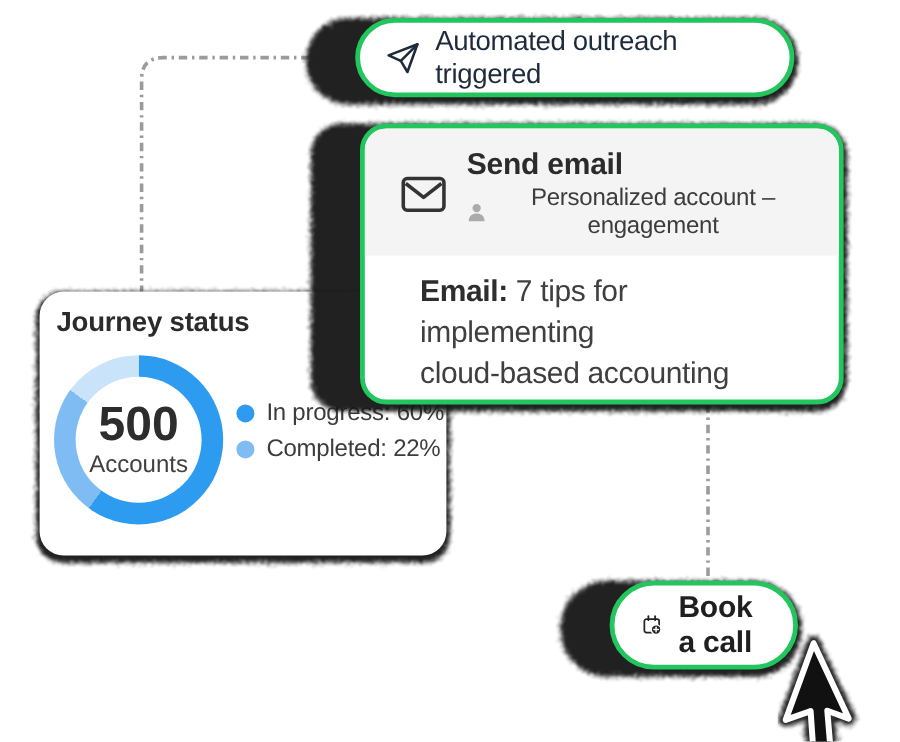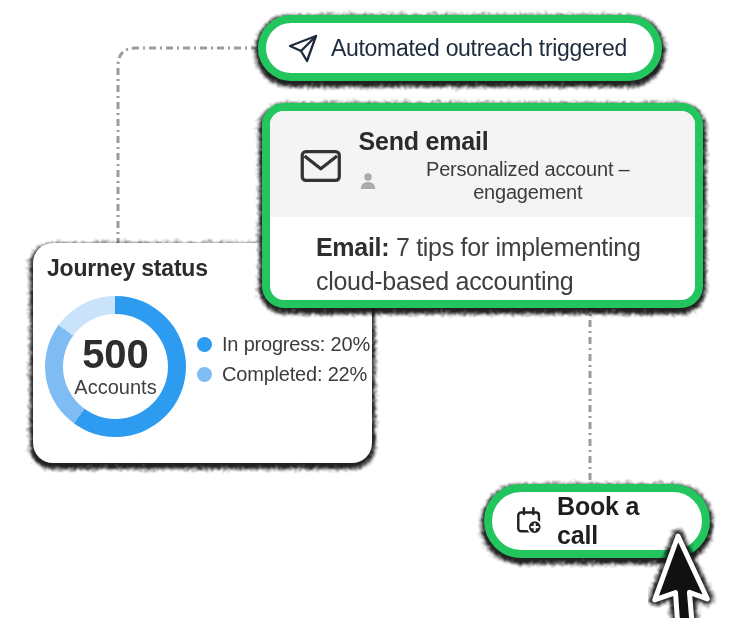--- a/index.html
+++ b/index.html
@@ -12,32 +12,32 @@
   .wrap{position:absolute;}
   
   .card-shadow{
     position:absolute;inset:-3px;border-radius:24px;background:#181818;
     opacity:.95;transform:translateY(3px);
     filter:url(#grain);
   }
   .card{
     position:relative;background:#fff;box-sizing:border-box;height:100%;
   }
-  .blue-border{border:8px solid #22c55e;}
+  .blue-border{border:4px solid #22c55e;margin-left:38px;}
 
   
   .outreach{left:258px;top:15px;width:404px;height:66px;z-index:3;}
   .outreach .card-shadow{border-radius:35px;}
   .outreach .card{
     border-radius:33px;display:flex;align-items:center;gap:13px;padding:0 22px;
   }
   .outreach-label{font-size:23px;letter-spacing:-0.3px;color:#1E2B3C;}
 
   
-  .emailcard{left:262px;top:103px;width:441px;height:205px;z-index:4;}
+  .emailcard{left:262px;top:103px;width:441px;height:234px;z-index:4;}
   .emailcard .card-shadow{border-radius:26px;}
   .emailcard .card{border-radius:22px;overflow:hidden;display:flex;flex-direction:column;}
   .email-header{
     background:#F4F4F4;padding:17px 24px 13px 30px;display:flex;align-items:center;gap:17px;
   }
   .email-title{font-size:25px;font-weight:700;color:#2B2B2B;letter-spacing:-0.2px;line-height:27px;}
   .email-subrow{display:flex;align-items:center;gap:8px;margin-top:3px;text-align:center;}
   .email-subtitle{font-size:20px;color:#3C3C3C;letter-spacing:-0.2px;}
   .email-body{
     padding:13px 26px 0 46px;font-size:25px;line-height:34px;color:#3F3F3F;
@@ -62,21 +62,21 @@
     display:flex;flex-direction:column;align-items:center;justify-content:center;
   }
   .donut-value{font-size:40px;font-weight:700;color:#2D2D2D;line-height:40px;}
   .donut-sub{font-size:20px;color:#404040;margin-top:2px;}
   .legend{position:absolute;left:164px;top:90px;display:flex;flex-direction:column;gap:7px;}
   .legend-row{display:flex;align-items:center;gap:10px;}
   .legend-dot{width:15px;height:15px;border-radius:50%;background:#ccc;flex:0 0 auto;}
   .legend-label{font-size:20px;color:#3C3C3C;letter-spacing:-0.2px;}
 
   
-  .bookcall{left:484px;top:484px;width:226px;height:74px;z-index:3;}
+  .bookcall{left:470px;top:484px;width:195px;height:74px;z-index:3;}
   .bookcall .card-shadow{border-radius:39px;}
   .bookcall .card{
     border-radius:37px;display:flex;align-items:center;gap:13px;padding:0 23px;
   }
   .book-label{font-size:25px;font-weight:700;color:#1F1F1F;letter-spacing:-0.2px;}
 
   
   .connectors{position:absolute;left:0;top:0;z-index:1;}
   .connectors path{stroke:#9B9B9B;stroke-width:3;fill:none;stroke-dasharray:7 4 2 4;}
 
@@ -142,21 +142,21 @@
     <div class="journey-title">Journey status</div>
     <div class="donut" style="background: conic-gradient(rgb(45, 155, 240) 0%, rgb(45, 155, 240) 60%, rgb(127, 188, 243) 60%, rgb(127, 188, 243) 85%, rgb(201, 227, 250) 85%, rgb(201, 227, 250) 100%);">
       <div class="donut-hole">
         <span class="donut-value">500</span>
         <span class="donut-sub">Accounts</span>
       </div>
     </div>
     <div class="legend">
       <div class="legend-row">
         <span class="legend-dot" style="background: rgb(45, 155, 240);"></span>
-        <span class="legend-label">In progress: 20%</span>
+        <span class="legend-label">In progress: 60%</span>
       </div>
       <div class="legend-row">
         <span class="legend-dot" style="background: rgb(127, 188, 243);"></span>
         <span class="legend-label">Completed: 22%</span>
       </div>
     </div>
   </div>
 </div>
 
 <div class="wrap bookcall">

